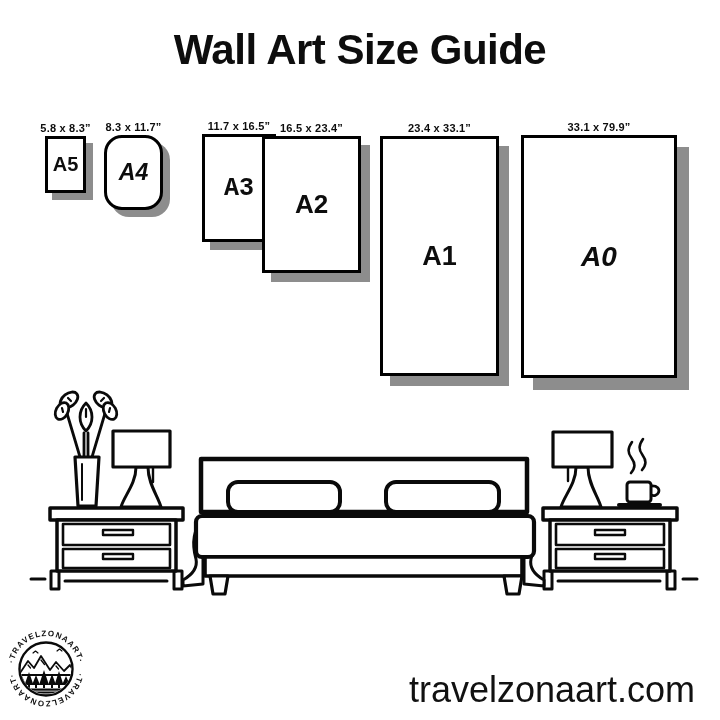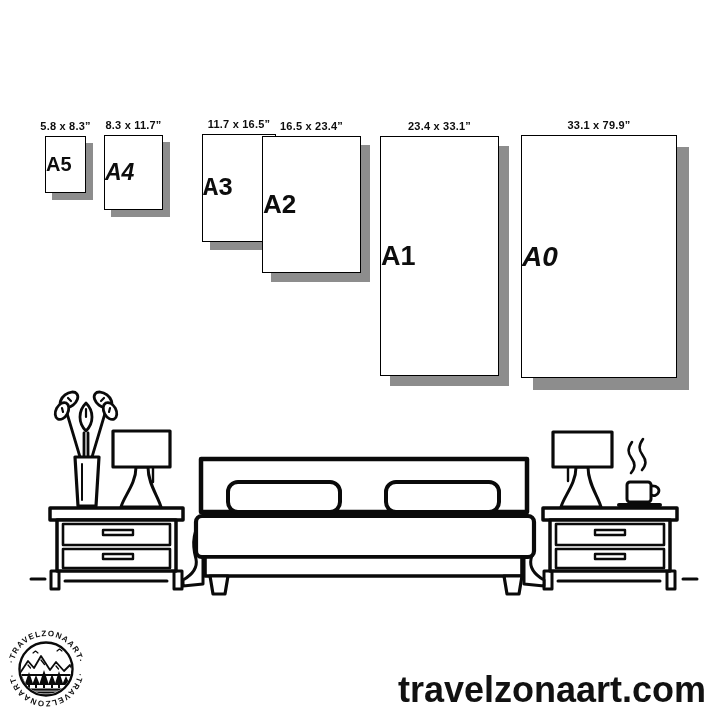--- a/index.html
+++ b/index.html
@@ -6,53 +6,54 @@
   .canvas{
     position:relative;width:720px;height:720px;background:#ffffff;overflow:hidden;
     font-family:"Liberation Sans",sans-serif;color:#0d0d0d;
   }
   .page-title{
     position:absolute;left:0;right:0;top:26px;margin:0;text-align:center;
     font-size:42px;font-weight:bold;letter-spacing:-0.5px;color:#0d0d0d;
   }
   
   .paper{
-    position:absolute;background:#ffffff;border:1px solid #000000;
-    display:flex;align-items:center;justify-content:flex-start;box-sizing:border-box;
+    position:absolute;background:#ffffff;border:3px solid #000000;
+    display:flex;align-items:center;justify-content:center;box-sizing:border-box;
   }
   .paper .code{font-weight:bold;color:#0d0d0d;}
   .paper .dims{
     position:absolute;bottom:calc(100% + 5px);left:50%;transform:translateX(-50%);
     font-size:11px;font-weight:bold;white-space:nowrap;color:#0d0d0d;letter-spacing:0.2px;
   }
   .paper-a5{left:45px;top:136px;width:41px;height:57px;box-shadow:7px 7px 0 #8d8d8d;}
   .paper-a5 .code{font-size:20px;}
-  .paper-a4{left:104px;top:135px;width:59px;height:75px;box-shadow:7px 7px 0 #8d8d8d;}
+  .paper-a4{left:104px;top:135px;width:59px;height:75px;box-shadow:7px 7px 0 #8d8d8d;border-radius:18px;}
   .paper-a4 .code{font-size:23px;font-style:italic;}
   .paper-a3{left:175px;top:134px;width:74px;height:108px;box-shadow:8px 8px 0 #8d8d8d;margin-left:27px;}
   .paper-a3 .code{font-size:25px;font-family:Liberation Mono, monospace;}
   .paper-a2{left:262px;top:136px;width:99px;height:137px;box-shadow:9px 9px 0 #8d8d8d;}
   .paper-a2 .code{font-size:26px;}
   .paper-a1{left:380px;top:136px;width:119px;height:240px;box-shadow:10px 10px 0 #8d8d8d;}
   .paper-a1 .code{font-size:27px;}
   .paper-a0{left:521px;top:135px;width:156px;height:243px;box-shadow:12px 12px 0 #8d8d8d;}
   .paper-a0 .code{font-size:28px;font-style:italic;}
   
   .bedroom{position:absolute;left:20px;top:378px;width:680px;height:240px;}
   .logo{position:absolute;left:4px;top:627px;width:84px;height:84px;}
   .website{
     position:absolute;left:552px;top:669px;transform:translateX(-50%);
-    font-size:36px;font-weight:bold;white-space:nowrap;color:#111111;
+    font-size:36px;font-weight:normal;white-space:nowrap;color:#111111;
   }
 </style>
 </head>
 <body>
 
 <div class="canvas">
 
+  <h1 class="page-title">Wall Art Size Guide</h1>
 
   <div>
     <div class="paper paper-a5">
       <span class="dims">5.8 x 8.3”</span>
       <span class="code">A5</span>
     </div>
     <div class="paper paper-a4">
       <span class="dims">8.3 x 11.7”</span>
       <span class="code">A4</span>
     </div>

